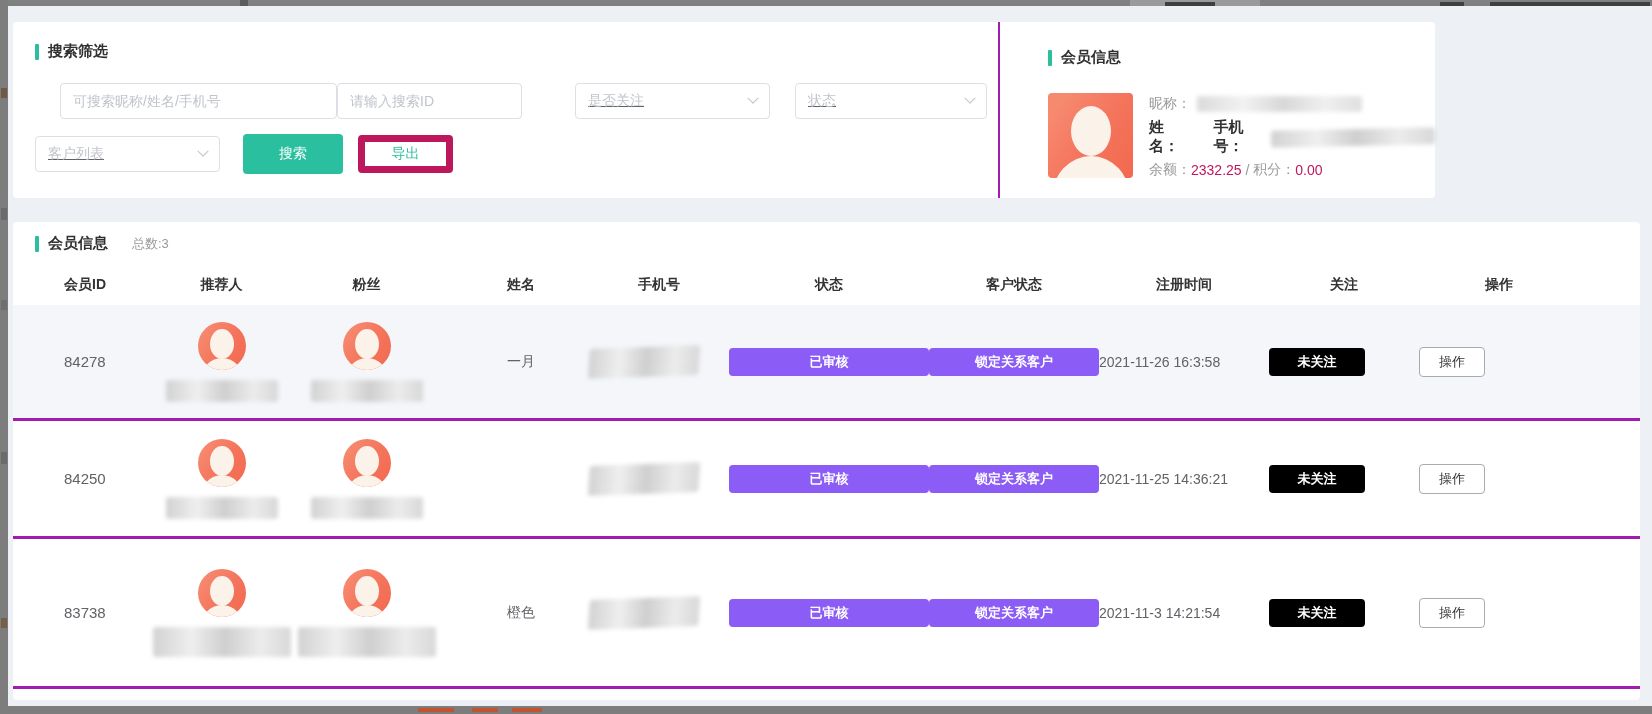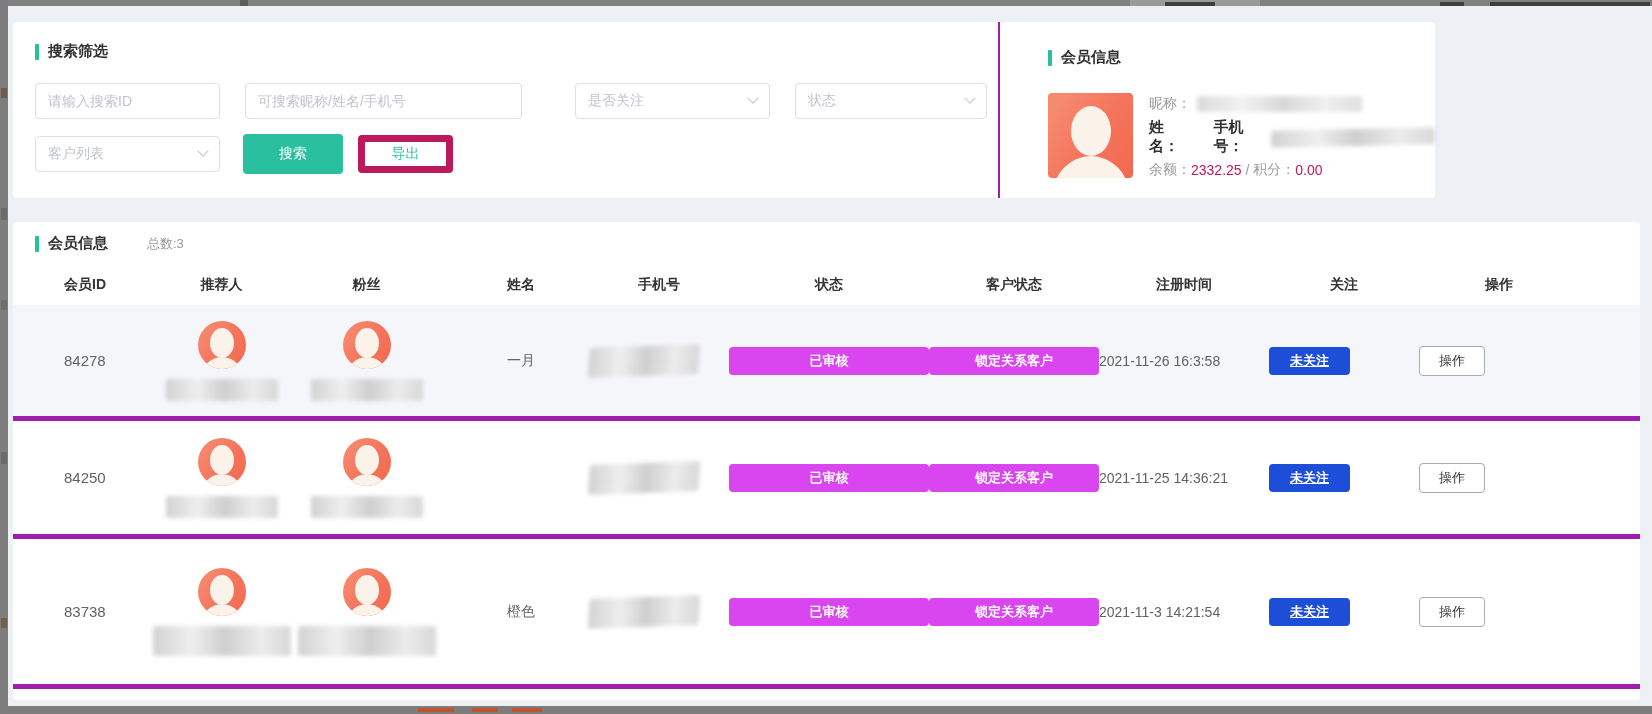--- a/index.html
+++ b/index.html
@@ -20,32 +20,32 @@
   
   .page { position:absolute; top:6px; left:8px; width:1644px; height:700px;
     background:#edf0f5; overflow:hidden; }
   .card { background:#ffffff; border-radius:4px; }
   .card1 { margin:16px 0 0 5px; width:1422px; height:176px; display:flex; }
   .card2 { margin:24px 0 0 5px; width:1627px; height:478px; overflow:hidden; }
 
   .sec-title { display:flex; align-items:center; }
   .sec-bar { width:4px; height:16px; background:#2abf9e; border-radius:1px; margin-right:9px; }
   .sec-text { font-size:15px; font-weight:bold; color:#303133; }
-  .sec-sub { font-size:13px; color:#999; margin-left:39px; }
+  .sec-sub { font-size:13px; color:#999; margin-left:24px; }
 
   
   .filter-pane { width:1004px; padding:20px 0 0 22px; }
   .f-row { display:flex; align-items:center; }
   .f-row1 { margin-top:22px; }
   .f-row2 { margin-top:15px; }
   .inp, .sel { height:36px; border:1px solid #dcdfe6; border-radius:4px; background:#fff;
     font-size:14px; color:#606266; padding:0 12px; display:flex; align-items:center; }
   input.inp::placeholder { color:#c0c4cc; }
   input.inp { outline:none; }
-  .sel { justify-content:space-between; cursor:pointer; }
+  .sel { justify-content:space-between; cursor:pointer;text-decoration:underline; }
   .sel-text { color:#c0c4cc; }
   .chev { width:8px; height:8px; border-right:1.5px solid #c0c4cc; border-bottom:1.5px solid #c0c4cc;
     transform:rotate(45deg) translate(-2px,-2px); }
   .w-id { width:185px; }
   .w-kw { width:277px; margin-left:25px; }
   .w-follow { width:195px; margin-left:53px; }
   .w-status { width:192px; margin-left:25px; }
   .w-black { width:185px; }
   .btn-search { margin-left:23px; width:100px; height:40px; background:#2abf9e; color:#fff;
     font-size:14px; border:none; border-radius:4px; cursor:pointer; }
@@ -74,40 +74,40 @@
   .m-nick { width:165px; height:16px; margin-left:6px; opacity:.8; }
 
   
   .c2-head { padding:12px 0 0 22px; display:flex; align-items:center; }
   .trow { display:grid; grid-template-columns:110px 125px 165px 140px 140px 200px 170px 170px 150px 160px;
     padding-left:36px; align-items:center; }
   .thead { margin-top:12px; height:40px; }
   .th { font-size:14px; font-weight:bold; color:#333; justify-self:center; }
   .th.al { justify-self:start; padding-left:15px; }
   .th.an { justify-self:start; padding-left:58px; }
-  .tr { border-bottom:5px solid #a21caf; }
+  .tr { border-bottom:3px solid #a21caf; }
   .tr.stripe { background:#f4f6fa; }
   .h116 { height:116px; } .h118 { height:118px; } .h150 { height:150px; }
   .td { justify-self:center; font-size:14px; color:#606266; }
   .td.id { justify-self:start; padding-left:15px; font-size:15px; }
   .td.name { justify-self:start; padding-left:58px; }
   .person { display:flex; flex-direction:column; align-items:center; }
   .avatar-sm { width:48px; height:48px; border-radius:50%; position:relative; overflow:hidden;
     background:linear-gradient(125deg,#f68a6f 12%,#f4745c 55%,#f2694f 100%); }
   .avatar-sm .head { position:absolute; top:7px; left:50%; transform:translateX(-50%);
     width:24px; height:30px; background:#fbf2ea; border-radius:50%; }
   .avatar-sm .body { position:absolute; bottom:-12px; left:50%; transform:translateX(-50%);
     width:44px; height:24px; background:#fbf2ea; border-radius:50% 50% 0 0/100% 100% 0 0; }
   .name-blur { margin-top:10px; width:112px; height:22px; }
   .name-blur.wide { width:138px; height:30px; }
   .phone-blur { width:110px; height:30px; transform:skewX(-6deg) rotate(-2deg); }
   .badge { display:inline-flex; align-items:center; justify-content:center; height:28px;
     border-radius:4px; color:#fff; font-size:13px; font-weight:bold; padding:0 10px; }
-  .badge.teal { background:#d946ef; }
-  .badge.gray { background:#1d4ed8; width:81px;text-decoration:underline; }
+  .badge.teal { background:#8b5cf6; }
+  .badge.gray { background:#000000; width:96px; }
   .badge.wide { min-width:96px; }
   .btn-op { width:66px; height:30px; background:#fff; border:1px solid #a7abb2; border-radius:4px;
     color:#333; font-size:13px; cursor:pointer; }
   .time { font-size:14px; color:#606266; }
 </style>
 </head>
 <body>
 
 <div class="stage">
 
@@ -134,22 +134,22 @@
   <div class="page">
 
     <div class="card card1">
 
       <div class="filter-pane">
         <div class="sec-title">
           <span class="sec-bar"></span>
           <span class="sec-text">搜索筛选</span>
         </div>
         <div class="f-row f-row1">
+          <input class="inp w-kw" placeholder="可搜索昵称/姓名/手机号" style="">
           <input class="inp w-id" placeholder="请输入搜索ID" style="">
-          <input class="inp w-kw" placeholder="可搜索昵称/姓名/手机号" style="">
           <div class="sel w-follow">
             <span class="sel-text">是否关注</span>
             <i class="chev"></i>
           </div>
           <div class="sel w-status">
             <span class="sel-text">状态</span>
             <i class="chev"></i>
           </div>
         </div>
         <div class="f-row f-row2">

